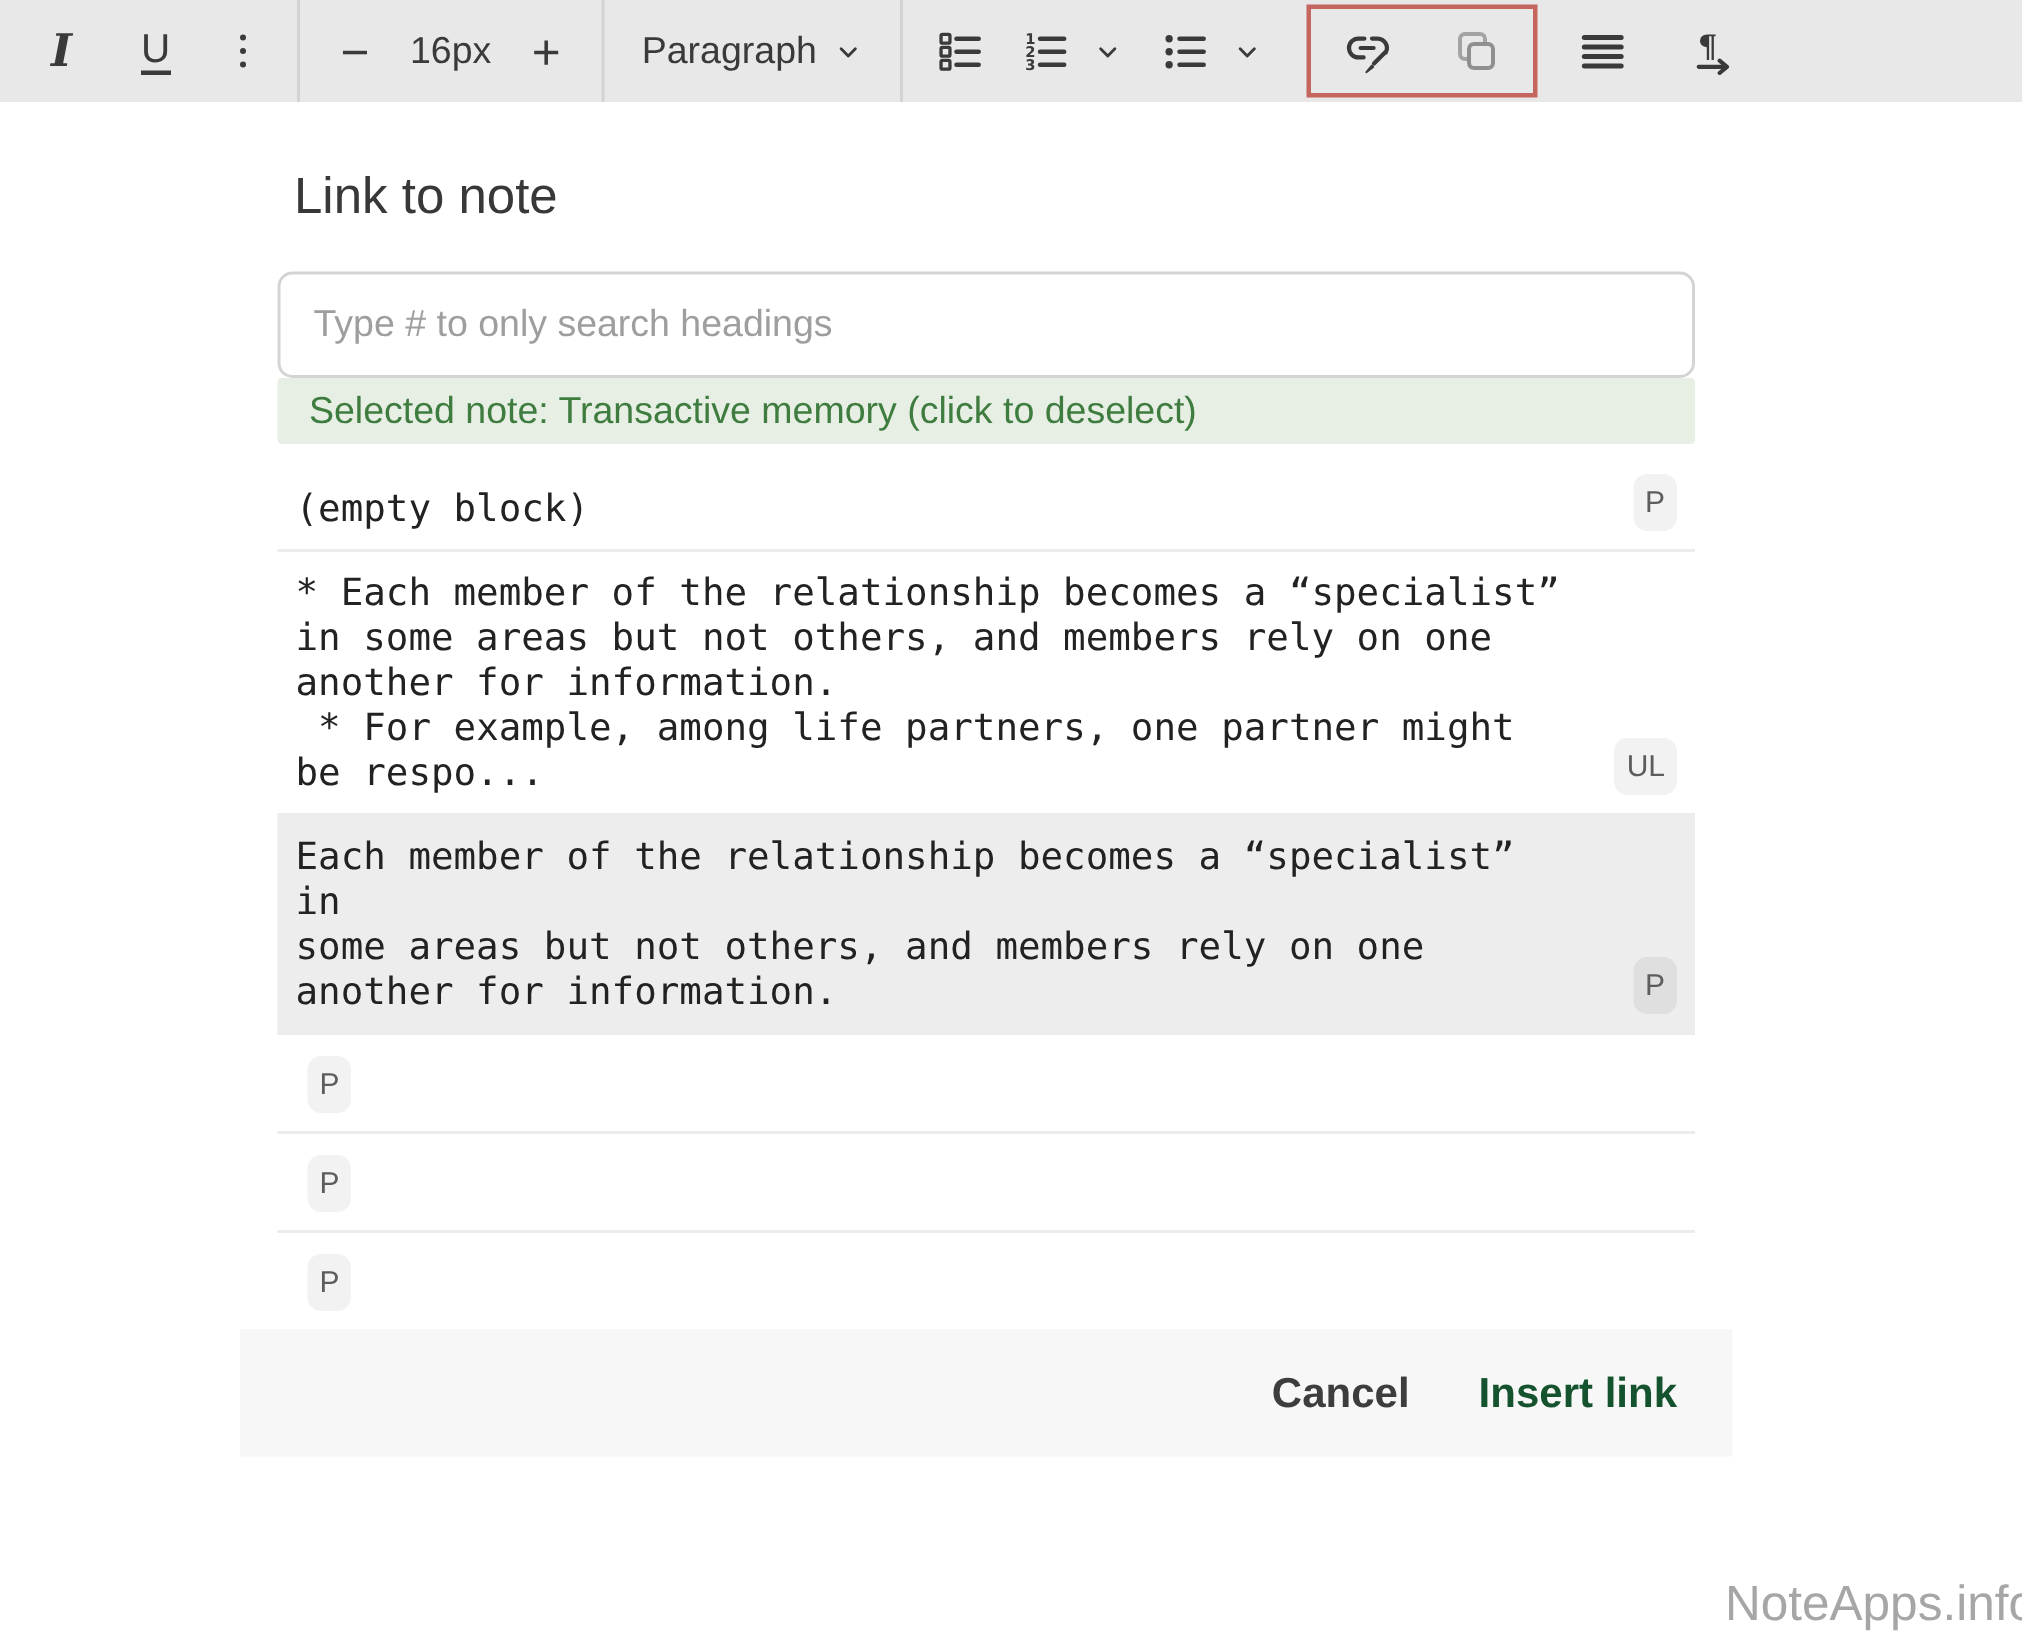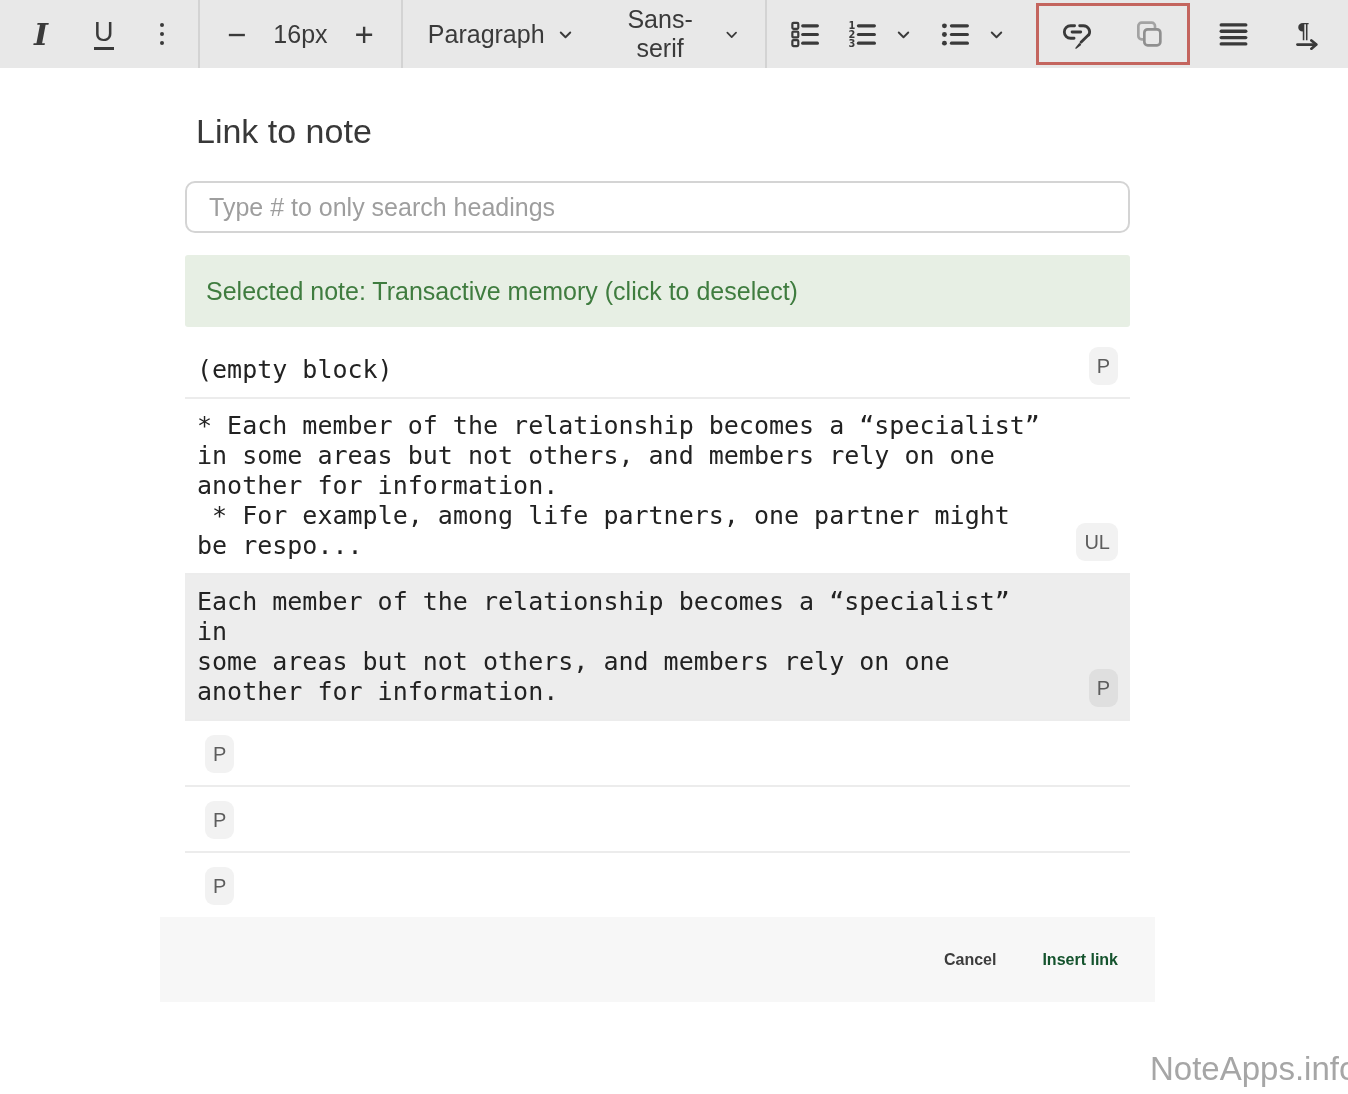--- a/index.html
+++ b/index.html
@@ -43,28 +43,28 @@
     border:3px solid #c4655e; display:flex; align-items:center;
     padding:0 22px; gap:40px;
   }
   .g6 { padding:0 26px; gap:42px; margin-left:2px; }
 
   
   .dialog { position:absolute; left:160px; top:68px; width:995px; background:#fff; }
   .dialog-body { padding:0 25px; }
   .dlg-title { font-size:34px; font-weight:normal; color:#383838; margin:41px 0 0 11px; line-height:44px; }
   .search-input {
-    margin-top:28px; width:100%; height:52px; border:2px solid #d4d4d4;
+    margin-top:28px; width:100%; height:71px; border:2px solid #d4d4d4;
     border-radius:10px; padding:0 22px; font-size:25px; color:#333;
     font-family:inherit; outline:none; background:#fff; display:block;
   }
   .search-input::placeholder { color:#9e9e9e; }
   .banner {
-    margin-top:22px; background:#e7efe4; color:#3f7c3f; font-size:25px;
-    height:72px; display:flex; align-items:center; padding:0 21px;
+    background:#e7efe4; color:#3f7c3f; font-size:25px;
+    height:44px; display:flex; align-items:center; padding:0 21px;
     border-radius:3px; cursor:pointer;
   }
   .block-list { margin-top:6px; }
   .block-row {
     display:flex; align-items:flex-end; padding:12px;
     border-bottom:2px solid #ececec; cursor:pointer;
   }
   .block-row:last-child { border-bottom:none; }
   .block-row.selected { background:#ededed;gap:32px; }
   .block-text {
@@ -78,21 +78,21 @@
     font-family:"Liberation Sans","DejaVu Sans",sans-serif;
   }
   .block-row.selected .badge { background:#dfdfdf; }
 
   .dlg-footer {
     height:85px; background:#f7f7f7; display:flex; align-items:center;
     justify-content:flex-end; gap:46px; padding-right:37px;
   }
   .foot-btn {
     background:none; border:none; cursor:pointer; font-family:inherit;
-    font-size:16px; font-weight:bold; padding:0;
+    font-size:28px; font-weight:bold; padding:0;
   }
   .btn-cancel { color:#3d3d3d; }
   .btn-insert { color:#14532d; }
 
   .watermark {
     position:absolute; left:1150px; top:1050px; font-size:33px;
     color:#a6a6a6; white-space:nowrap;
   }
 </style>
 </head>
@@ -126,26 +126,20 @@
     <button class="tb-btn">
       <span class="pm-glyph">+</span>
     </button>
   </div>
 
   <div class="tb-sep"></div>
 
   <div class="tb-g g3">
     <button class="tb-btn dd">
       <span class="tb-label">Paragraph</span>
-      <svg class="icon-svg chev" viewBox="0 0 24 24">
-          <polyline points="6 9.5 12 15.5 18 9.5"></polyline>
-        </svg>
-    </button>
-    <button class="tb-btn dd">
-      <span class="tb-label">Sans-serif</span>
       <svg class="icon-svg chev" viewBox="0 0 24 24">
           <polyline points="6 9.5 12 15.5 18 9.5"></polyline>
         </svg>
     </button>
   </div>
 
   <div class="tb-sep"></div>
 
   <div class="tb-g g4">
     <button class="tb-btn">

